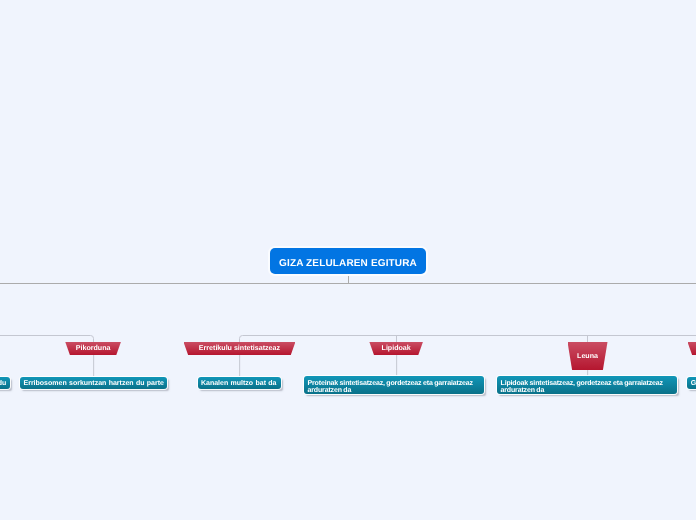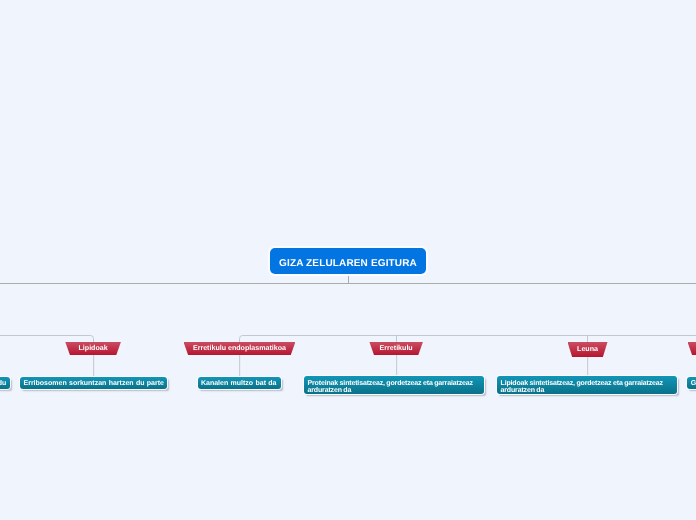--- a/index.html
+++ b/index.html
@@ -58,29 +58,29 @@
       <path d="M396.65 355 V376"></path>
       <path d="M587.65 355 V376"></path>
     </g>
   </svg>
 
   <div class="root" style="left:270px;top:248px;width:156px;height:26px;">
     <span class="root-label">GIZA ZELULAREN EGITURA</span>
   </div>
 
   <div class="cat" style="left:65.3px;top:342px;width:55.6px;height:13px;">
+    <span class="cat-label">Pikorduna</span>
+  </div>
+  <div class="cat" style="left:183.5px;top:342px;width:111.9px;height:13px;">
+    <span class="cat-label">Erretikulu sintetisatzeaz</span>
+  </div>
+  <div class="cat" style="left:369.4px;top:342px;width:53.5px;height:13px;">
     <span class="cat-label">Lipidoak</span>
   </div>
-  <div class="cat" style="left:183.5px;top:342px;width:111.9px;height:13px;">
-    <span class="cat-label">Erretikulu endoplasmatikoa</span>
-  </div>
-  <div class="cat" style="left:369.4px;top:342px;width:53.5px;height:13px;">
-    <span class="cat-label">Erretikulu</span>
-  </div>
-  <div class="cat" style="left:567.5px;top:342px;width:40px;height:15px;">
+  <div class="cat" style="left:567.5px;top:342px;width:40px;height:28px;">
     <span class="cat-label">Leuna</span>
   </div>
   <div class="cat" style="left:687.5px;top:342px;width:56px;height:13px;">
     <span class="cat-label"></span>
   </div>
 
   <div class="leaf" style="left:-61.5px;top:376.7px;width:71.3px;height:12.2px;justify-content:flex-end;">
     <span class="leaf-label">du</span>
   </div>
   <div class="leaf" style="left:20px;top:376.7px;width:147px;height:12.2px;">

